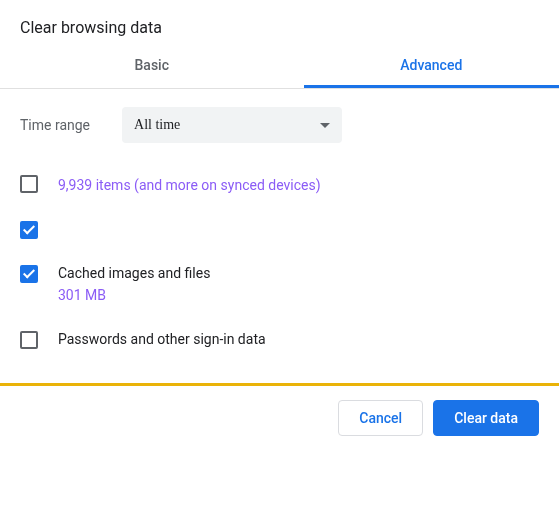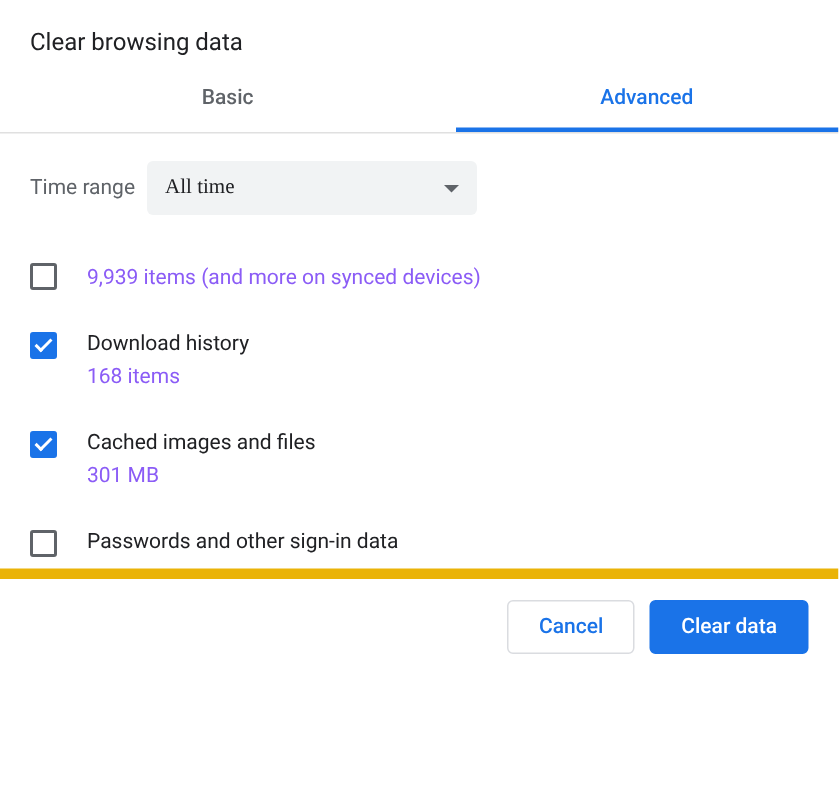--- a/index.html
+++ b/index.html
@@ -48,21 +48,21 @@
     overflow-y: auto;
     position: relative;
     padding-right: 6px;
   }
   .body::-webkit-scrollbar { width: 8px; }
   .body::-webkit-scrollbar-thumb { background: #dadce0; border-radius: 4px; }
   .time-row {
     display: flex;
     align-items: center;
     padding: 18px 20px 10px 20px;
-    gap: 8px;
+    gap: 32px;
   }
   .time-label {
     color: #5f6368;
     font-size: 14px;
   }
   .select {
     flex: 0 0 auto;
     width: 220px;
     height: 36px;
     background: #f1f3f4;
@@ -121,21 +121,21 @@
     color: #202124;
     line-height: 20px;
   }
   .opt-sub {
     font-size: 14px;
     color: #8b5cf6;
     line-height: 20px;
     margin-top: 2px;
   }
   .footer {
-    border-top: 7px solid #eab308;
+    border-top: 3px solid #eab308;
     padding: 14px 20px 18px 20px;
     display: flex;
     justify-content: flex-end;
     gap: 10px;
     background: #fff;
   }
   .btn {
     height: 36px;
     padding: 0 20px;
     border-radius: 4px;
@@ -183,24 +183,20 @@
 
       <div class="opt">
         <div class="cb"></div>
         <div class="opt-text">
           <div class="opt-sub">9,939 items (and more on synced devices)</div>
         </div>
       </div>
 
       <div class="opt">
         <div class="cb checked"></div>
-        <div class="opt-text">
-          <div class="opt-title">Download history</div>
-          <div class="opt-sub">168 items</div>
-        </div>
       </div>
 
 
       <div class="opt">
         <div class="cb checked"></div>
         <div class="opt-text">
           <div class="opt-title">Cached images and files</div>
           <div class="opt-sub">301 MB</div>
         </div>
       </div>

